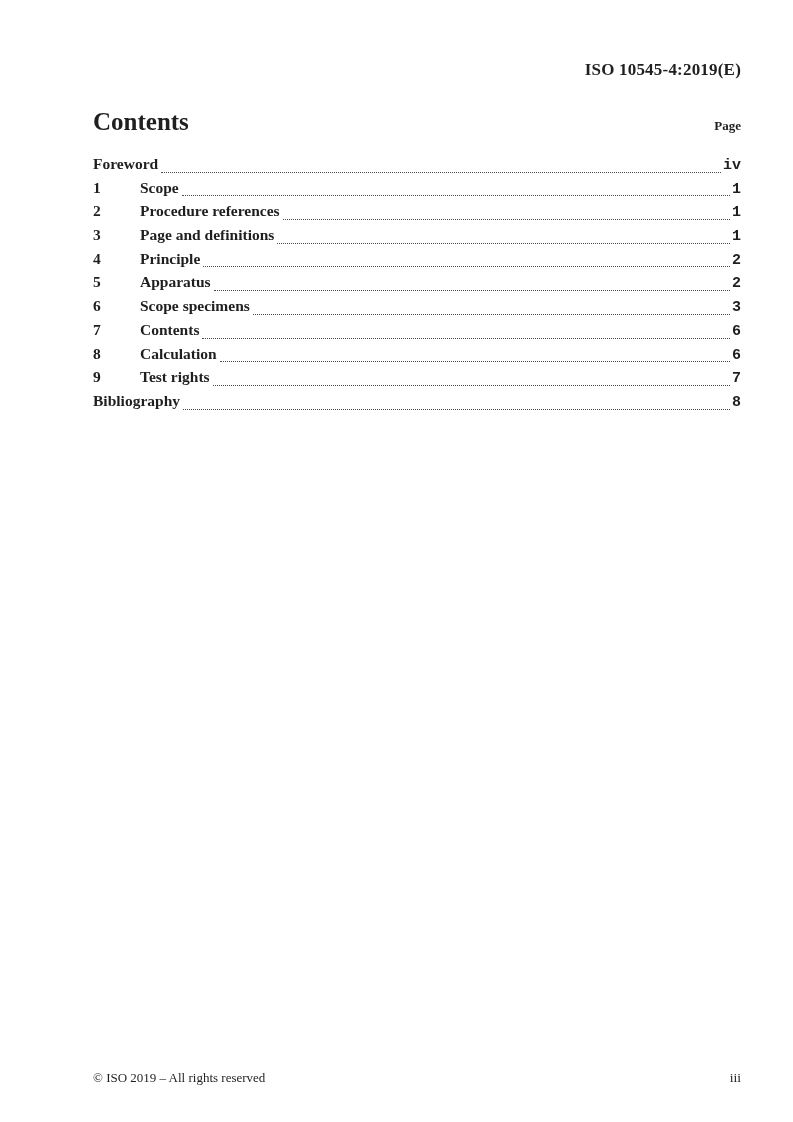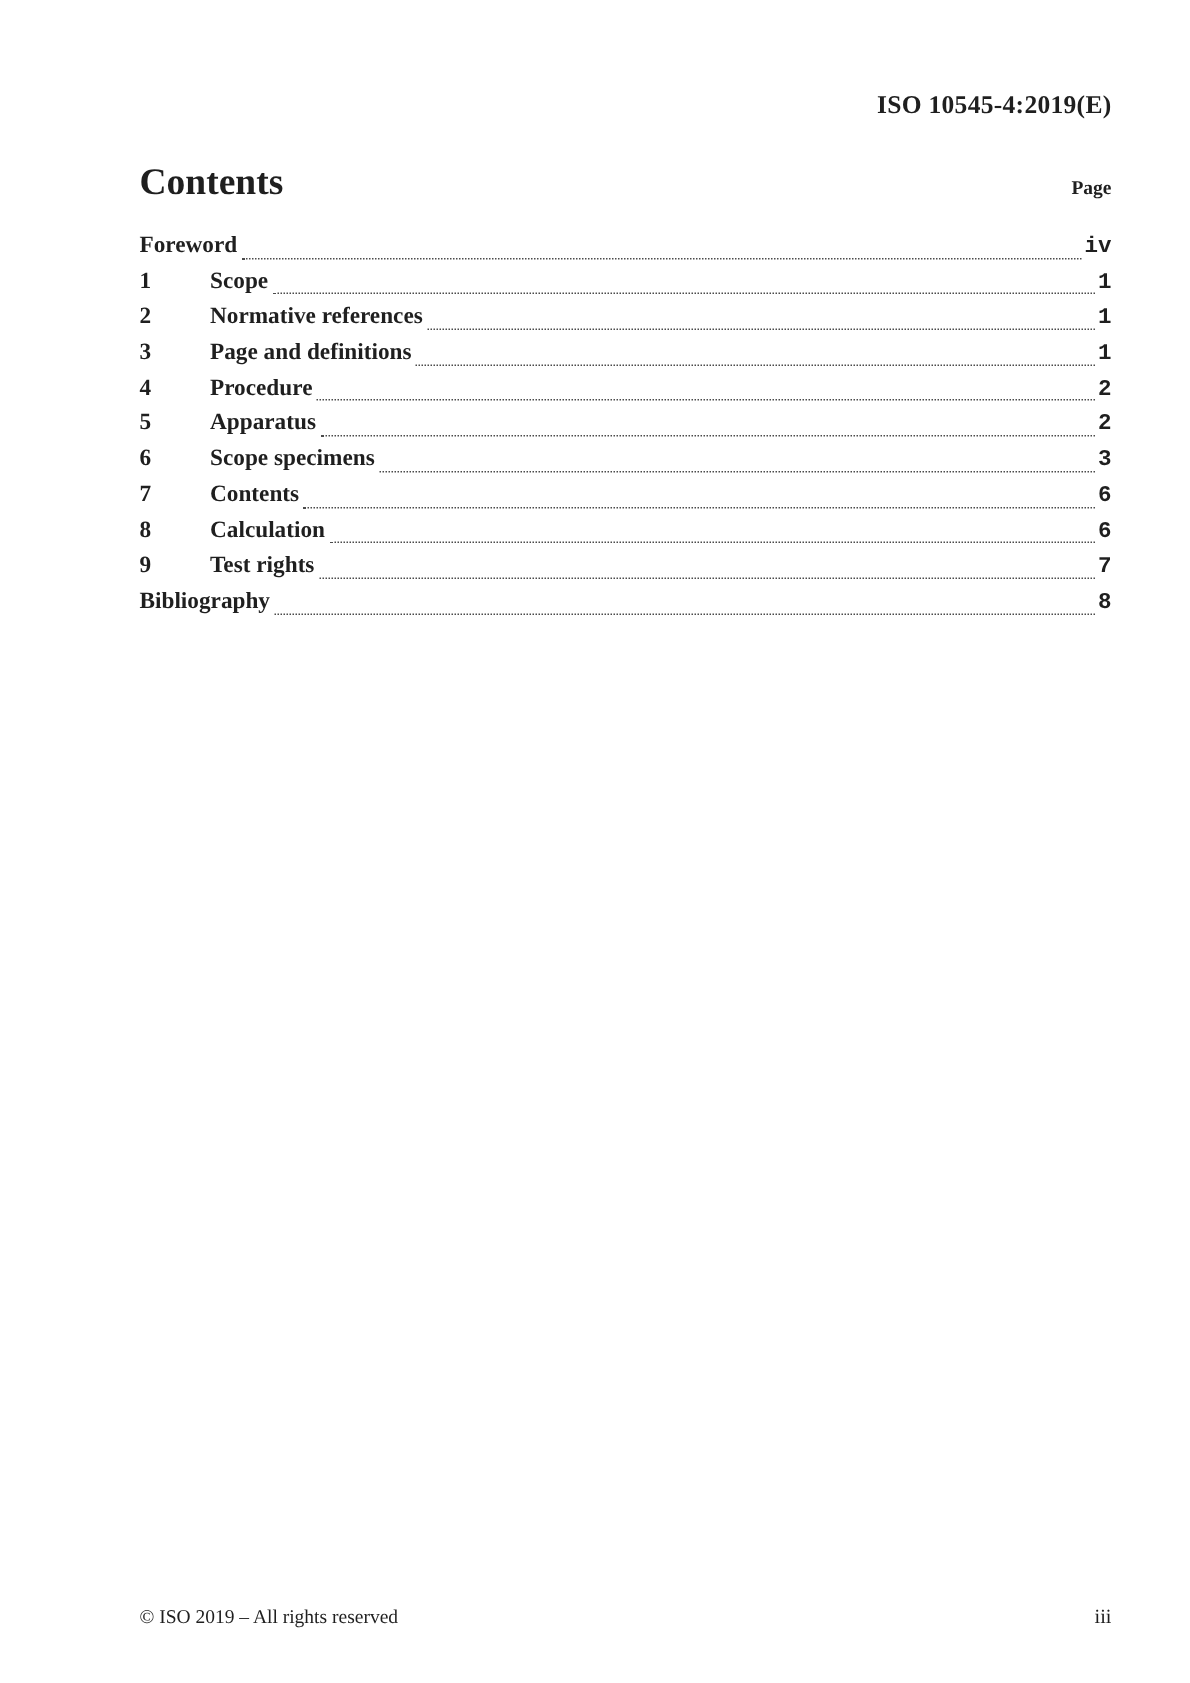--- a/index.html
+++ b/index.html
@@ -112,35 +112,35 @@
 
       <div class="toc-row">
         <span class="toc-num">1</span>
         <span class="toc-title">Scope</span>
         <span class="leader"></span>
         <span class="toc-page">1</span>
       </div>
 
       <div class="toc-row">
         <span class="toc-num">2</span>
-        <span class="toc-title">Normative references</span>
+        <span class="toc-title">Procedure references</span>
         <span class="leader"></span>
         <span class="toc-page">1</span>
       </div>
 
       <div class="toc-row">
         <span class="toc-num">3</span>
         <span class="toc-title">Page and definitions</span>
         <span class="leader"></span>
         <span class="toc-page">1</span>
       </div>
 
       <div class="toc-row">
         <span class="toc-num">4</span>
-        <span class="toc-title">Procedure</span>
+        <span class="toc-title">Principle</span>
         <span class="leader"></span>
         <span class="toc-page">2</span>
       </div>
 
       <div class="toc-row">
         <span class="toc-num">5</span>
         <span class="toc-title">Apparatus</span>
         <span class="leader"></span>
         <span class="toc-page">2</span>
       </div>

